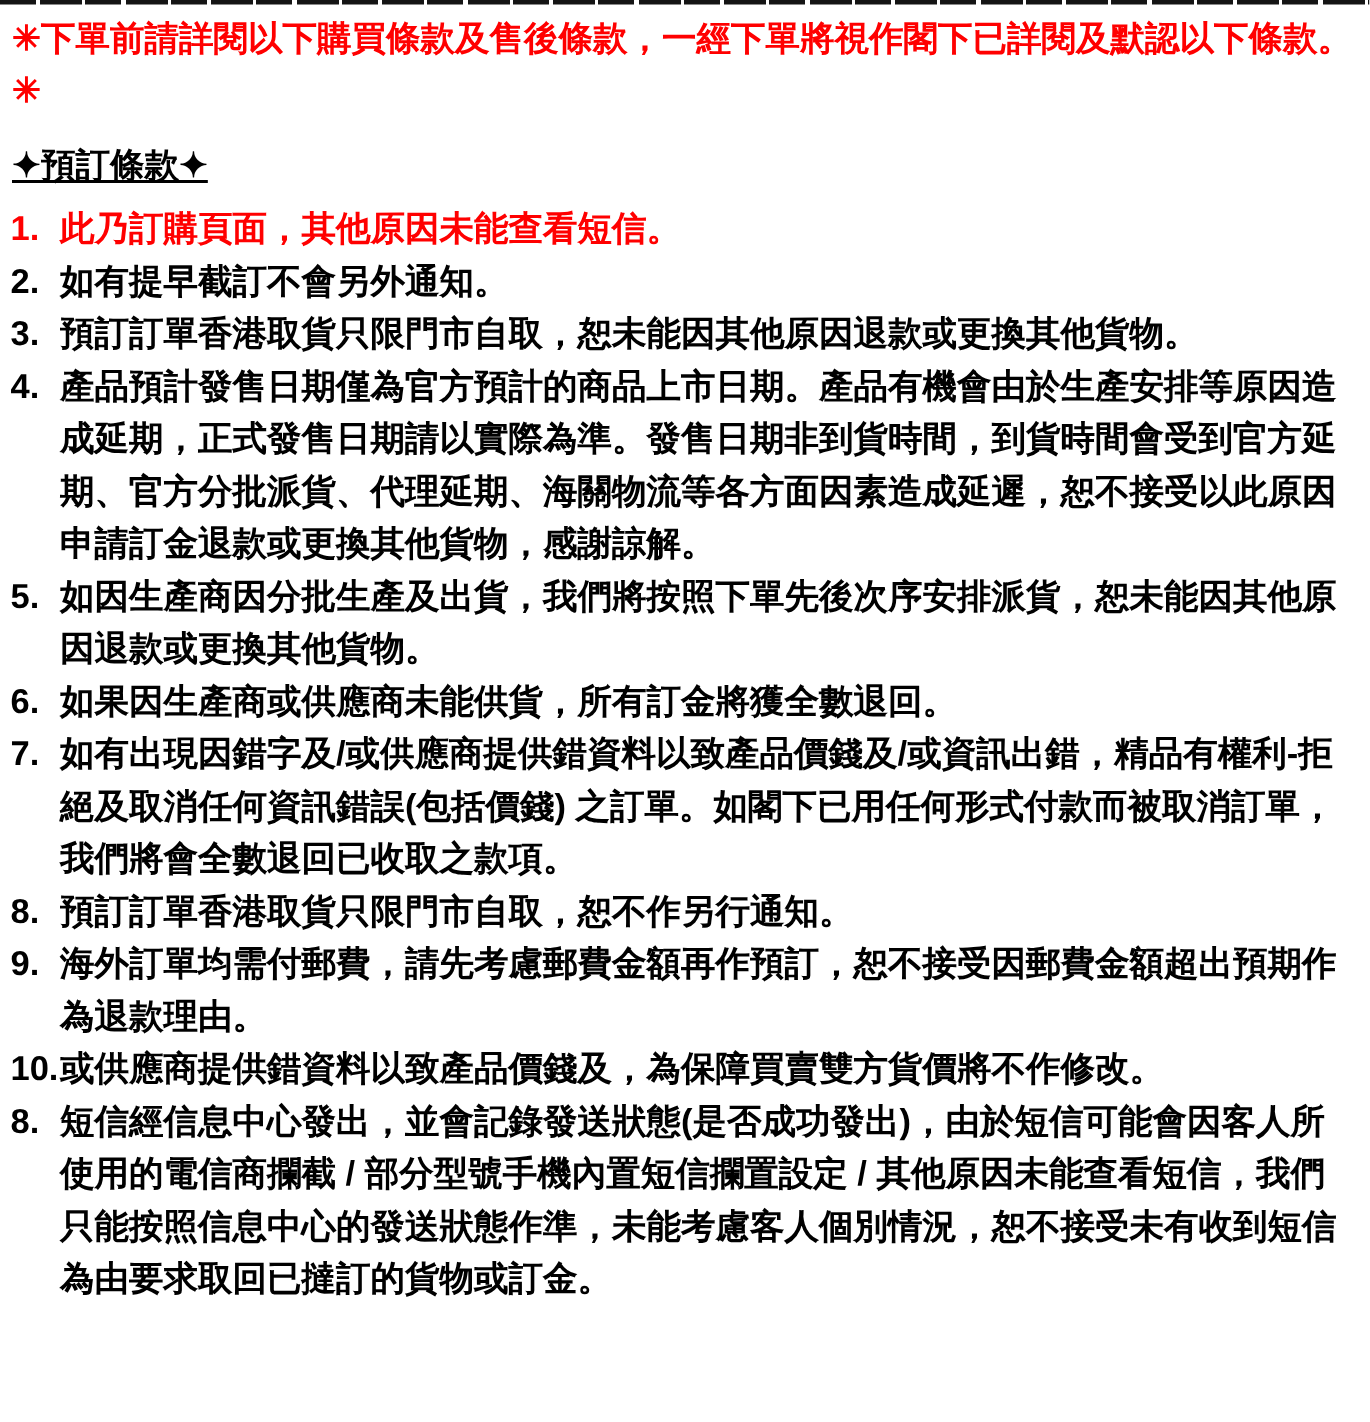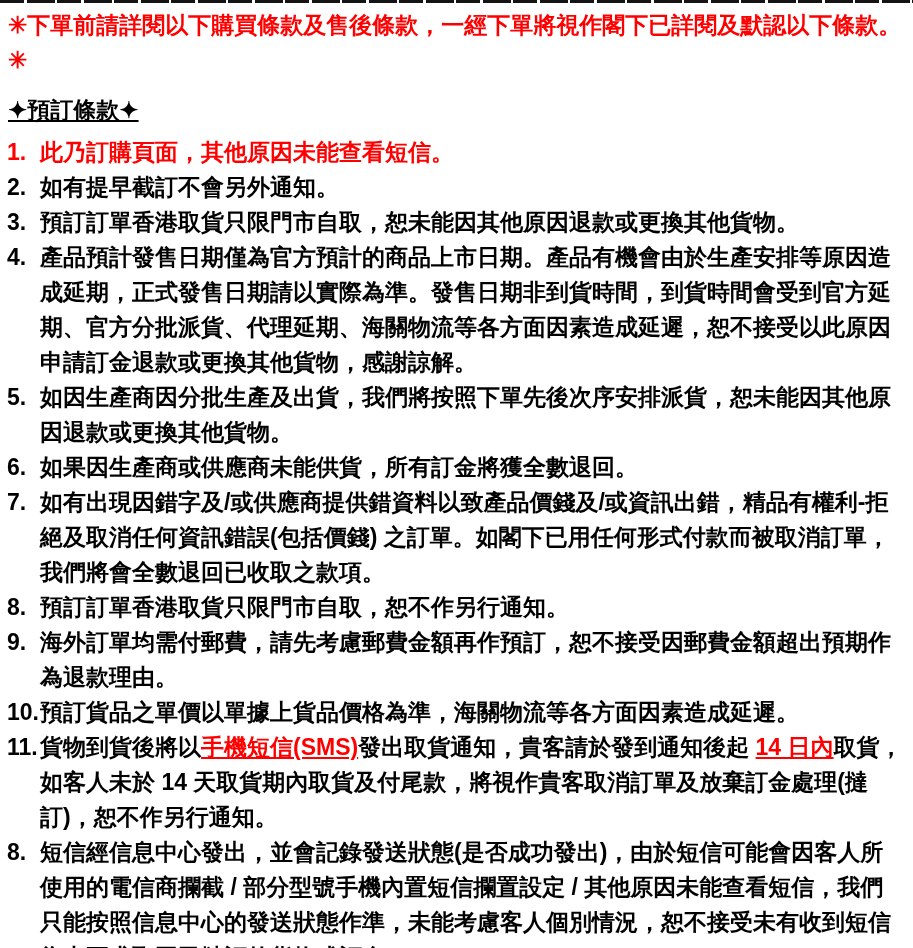--- a/index.html
+++ b/index.html
@@ -88,25 +88,21 @@
       <div class="term">
         <span class="term-num">8.</span>
         <div class="term-body"><span class="normal">預訂訂單香港取貨只限門市自取，恕不作另行通知。</span></div>
       </div>
       <div class="term">
         <span class="term-num">9.</span>
         <div class="term-body"><span class="normal">海外訂單均需付郵費，請先考慮郵費金額再作預訂，恕不接受因郵費金額超出預期作為退款理由。</span></div>
       </div>
       <div class="term">
         <span class="term-num">10.</span>
-        <div class="term-body"><span class="normal">預訂貨品之單價以單據上貨品價格為準，海關物流等各方面因素造成延遲。</span></div>
-      </div>
-      <div class="term">
-        <span class="term-num">11.</span>
-        <div class="term-body"><span class="normal">貨物到貨後將以</span><span class="red-underline">手機短信(SMS)</span><span class="normal">發出取貨通知，貴客請於發到通知後起 </span><span class="red-underline">14 日內</span><span class="normal">取貨，如客人未於 14 天取貨期內取貨及付尾款，將視作貴客取消訂單及放棄訂金處理(撻訂)，恕不作另行通知。</span></div>
+        <div class="term-body"><span class="normal">或供應商提供錯資料以致產品價錢及，為保障買賣雙方貨價將不作修改。</span></div>
       </div>
       <div class="term">
         <span class="term-num">8.</span>
         <div class="term-body"><span class="normal">短信經信息中心發出，並會記錄發送狀態(是否成功發出)，由於短信可能會因客人所使用的電信商攔截 / 部分型號手機內置短信攔置設定 / 其他原因未能查看短信，我們只能按照信息中心的發送狀態作準，未能考慮客人個別情況，恕不接受未有收到短信為由要求取回已撻訂的貨物或訂金。</span></div>
       </div>
     </div>
 
 </div>
 
 </body></html>

